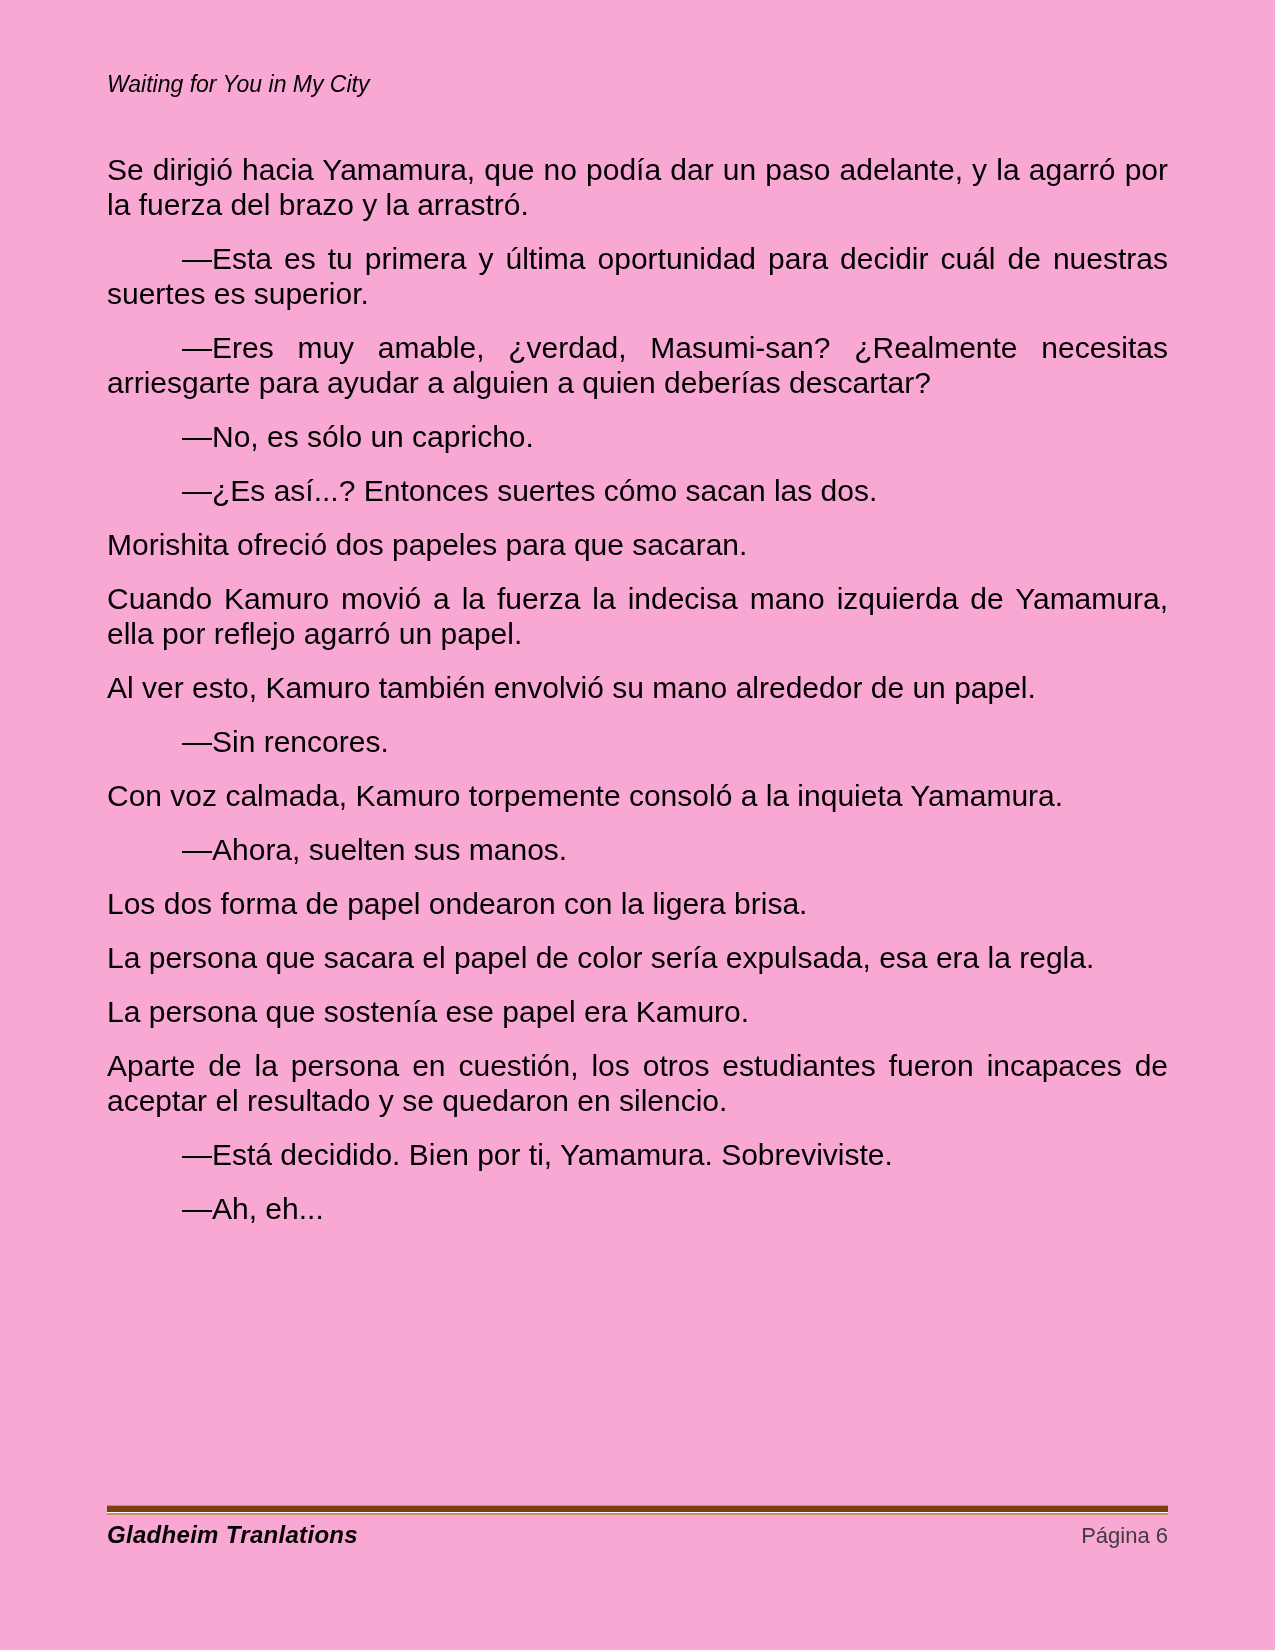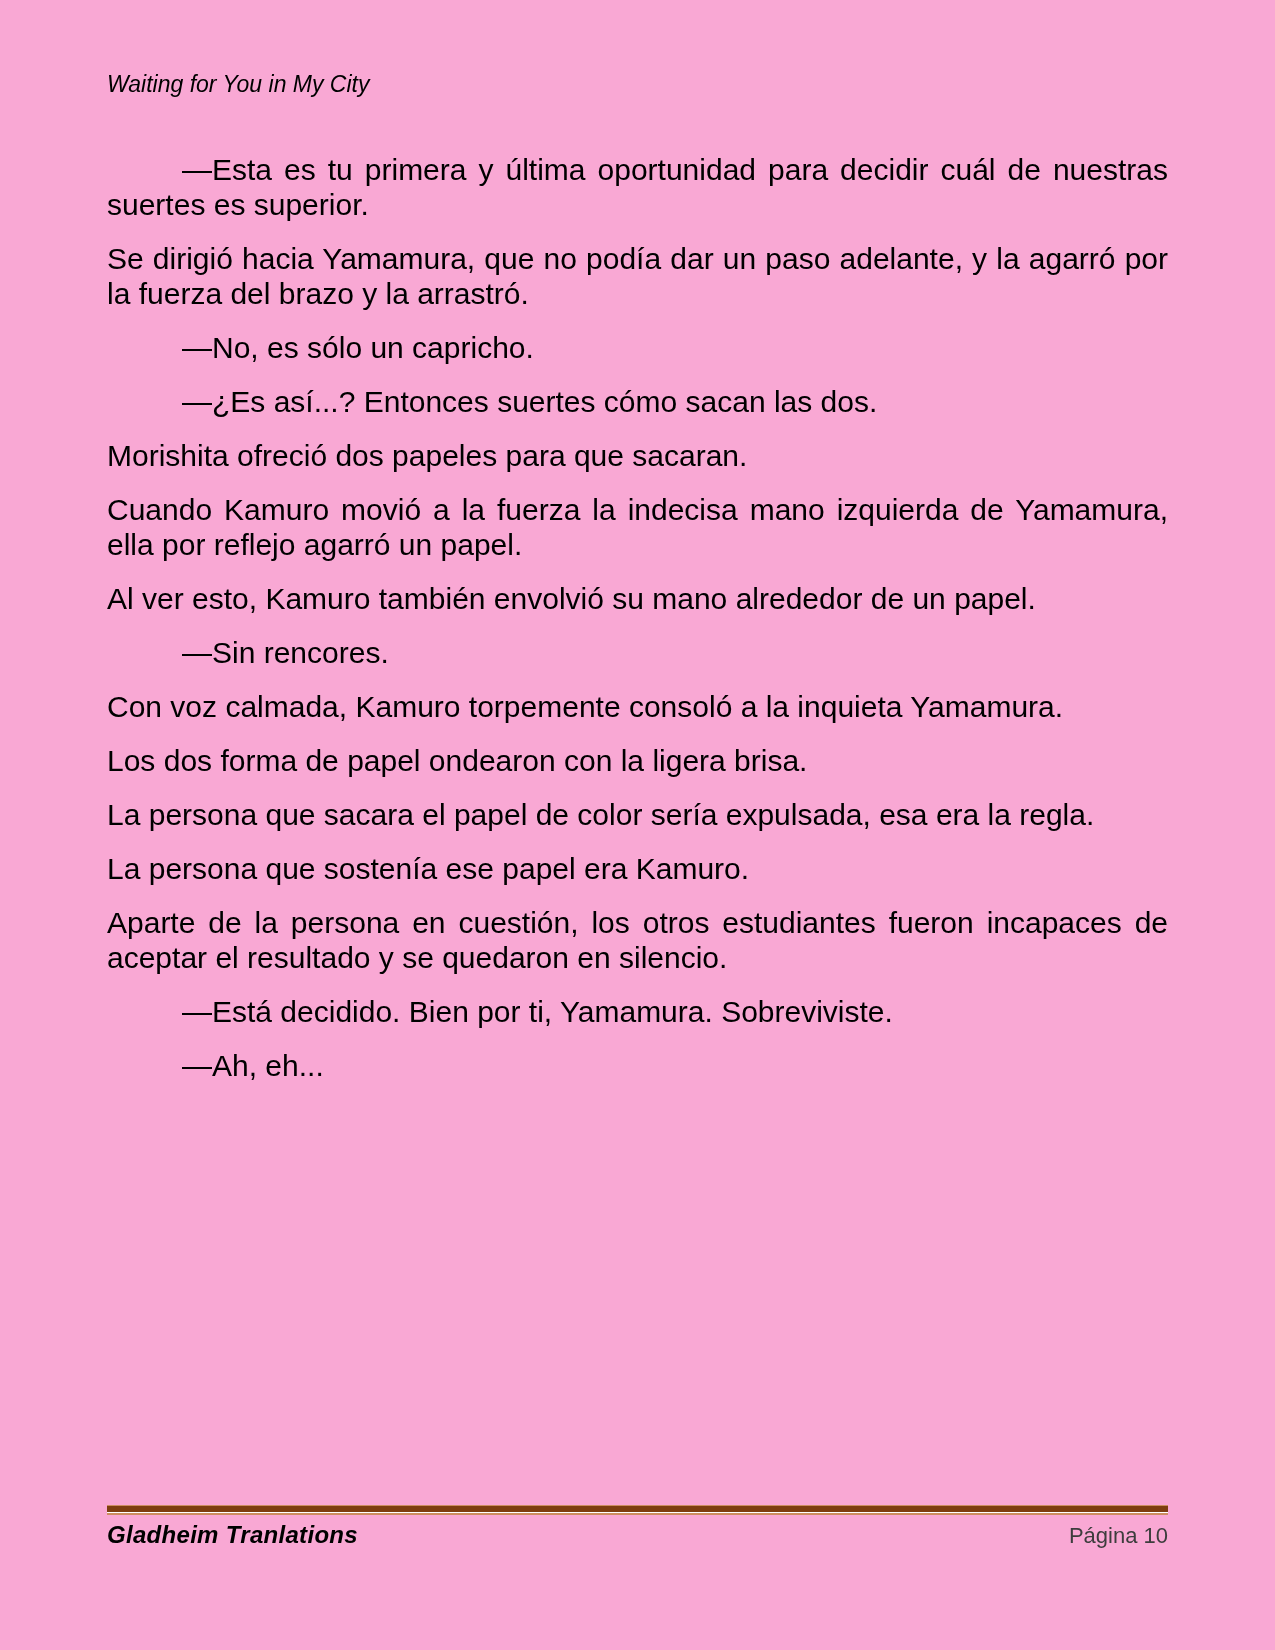--- a/index.html
+++ b/index.html
@@ -72,43 +72,45 @@
 </head>
 <body>
 
 <div class="page">
 
   <div class="header">
     <span>Waiting for You in My City</span>
   </div>
 
   <div class="content">
+      <p class="para">Se dirigió hacia Yamamura, que no podía dar un paso adelante, y la agarró por la fuerza del brazo y la arrastró.</p>
       <p class="para dialogue">—Esta es tu primera y última oportunidad para decidir cuál de nuestras suertes es superior.</p>
-      <p class="para">Se dirigió hacia Yamamura, que no podía dar un paso adelante, y la agarró por la fuerza del brazo y la arrastró.</p>
+      <p class="para dialogue">—Eres muy amable, ¿verdad, Masumi-san? ¿Realmente necesitas arriesgarte para ayudar a alguien a quien deberías descartar?</p>
       <p class="para dialogue">—No, es sólo un capricho.</p>
       <p class="para dialogue">—¿Es así...? Entonces suertes cómo sacan las dos.</p>
       <p class="para">Morishita ofreció dos papeles para que sacaran.</p>
       <p class="para">Cuando Kamuro movió a la fuerza la indecisa mano izquierda de Yamamura, ella por reflejo agarró un papel.</p>
       <p class="para">Al ver esto, Kamuro también envolvió su mano alrededor de un papel.</p>
       <p class="para dialogue">—Sin rencores.</p>
       <p class="para">Con voz calmada, Kamuro torpemente consoló a la inquieta Yamamura.</p>
+      <p class="para dialogue">—Ahora, suelten sus manos.</p>
       <p class="para">Los dos forma de papel ondearon con la ligera brisa.</p>
       <p class="para">La persona que sacara el papel de color sería expulsada, esa era la regla.</p>
       <p class="para">La persona que sostenía ese papel era Kamuro.</p>
       <p class="para">Aparte de la persona en cuestión, los otros estudiantes fueron incapaces de aceptar el resultado y se quedaron en silencio.</p>
       <p class="para dialogue">—Está decidido. Bien por ti, Yamamura. Sobreviviste.</p>
       <p class="para dialogue">—Ah, eh...</p>
     </div>
 
   <div class="footer">
     <div>
       <div class="rule-light-top" style="background: rgb(205, 140, 96);"></div>
       <div class="rule-dark" style="background: rgb(126, 61, 16);"></div>
       <div class="rule-gap"></div>
       <div class="rule-light" style="background: rgb(205, 140, 96);"></div>
     </div>
     <div class="footer-row">
       <span class="brand">Gladheim Tranlations</span>
-      <span class="page-num">Página 10</span>
+      <span class="page-num">Página 6</span>
     </div>
   </div>
 
 </div>
 
 </body></html>

